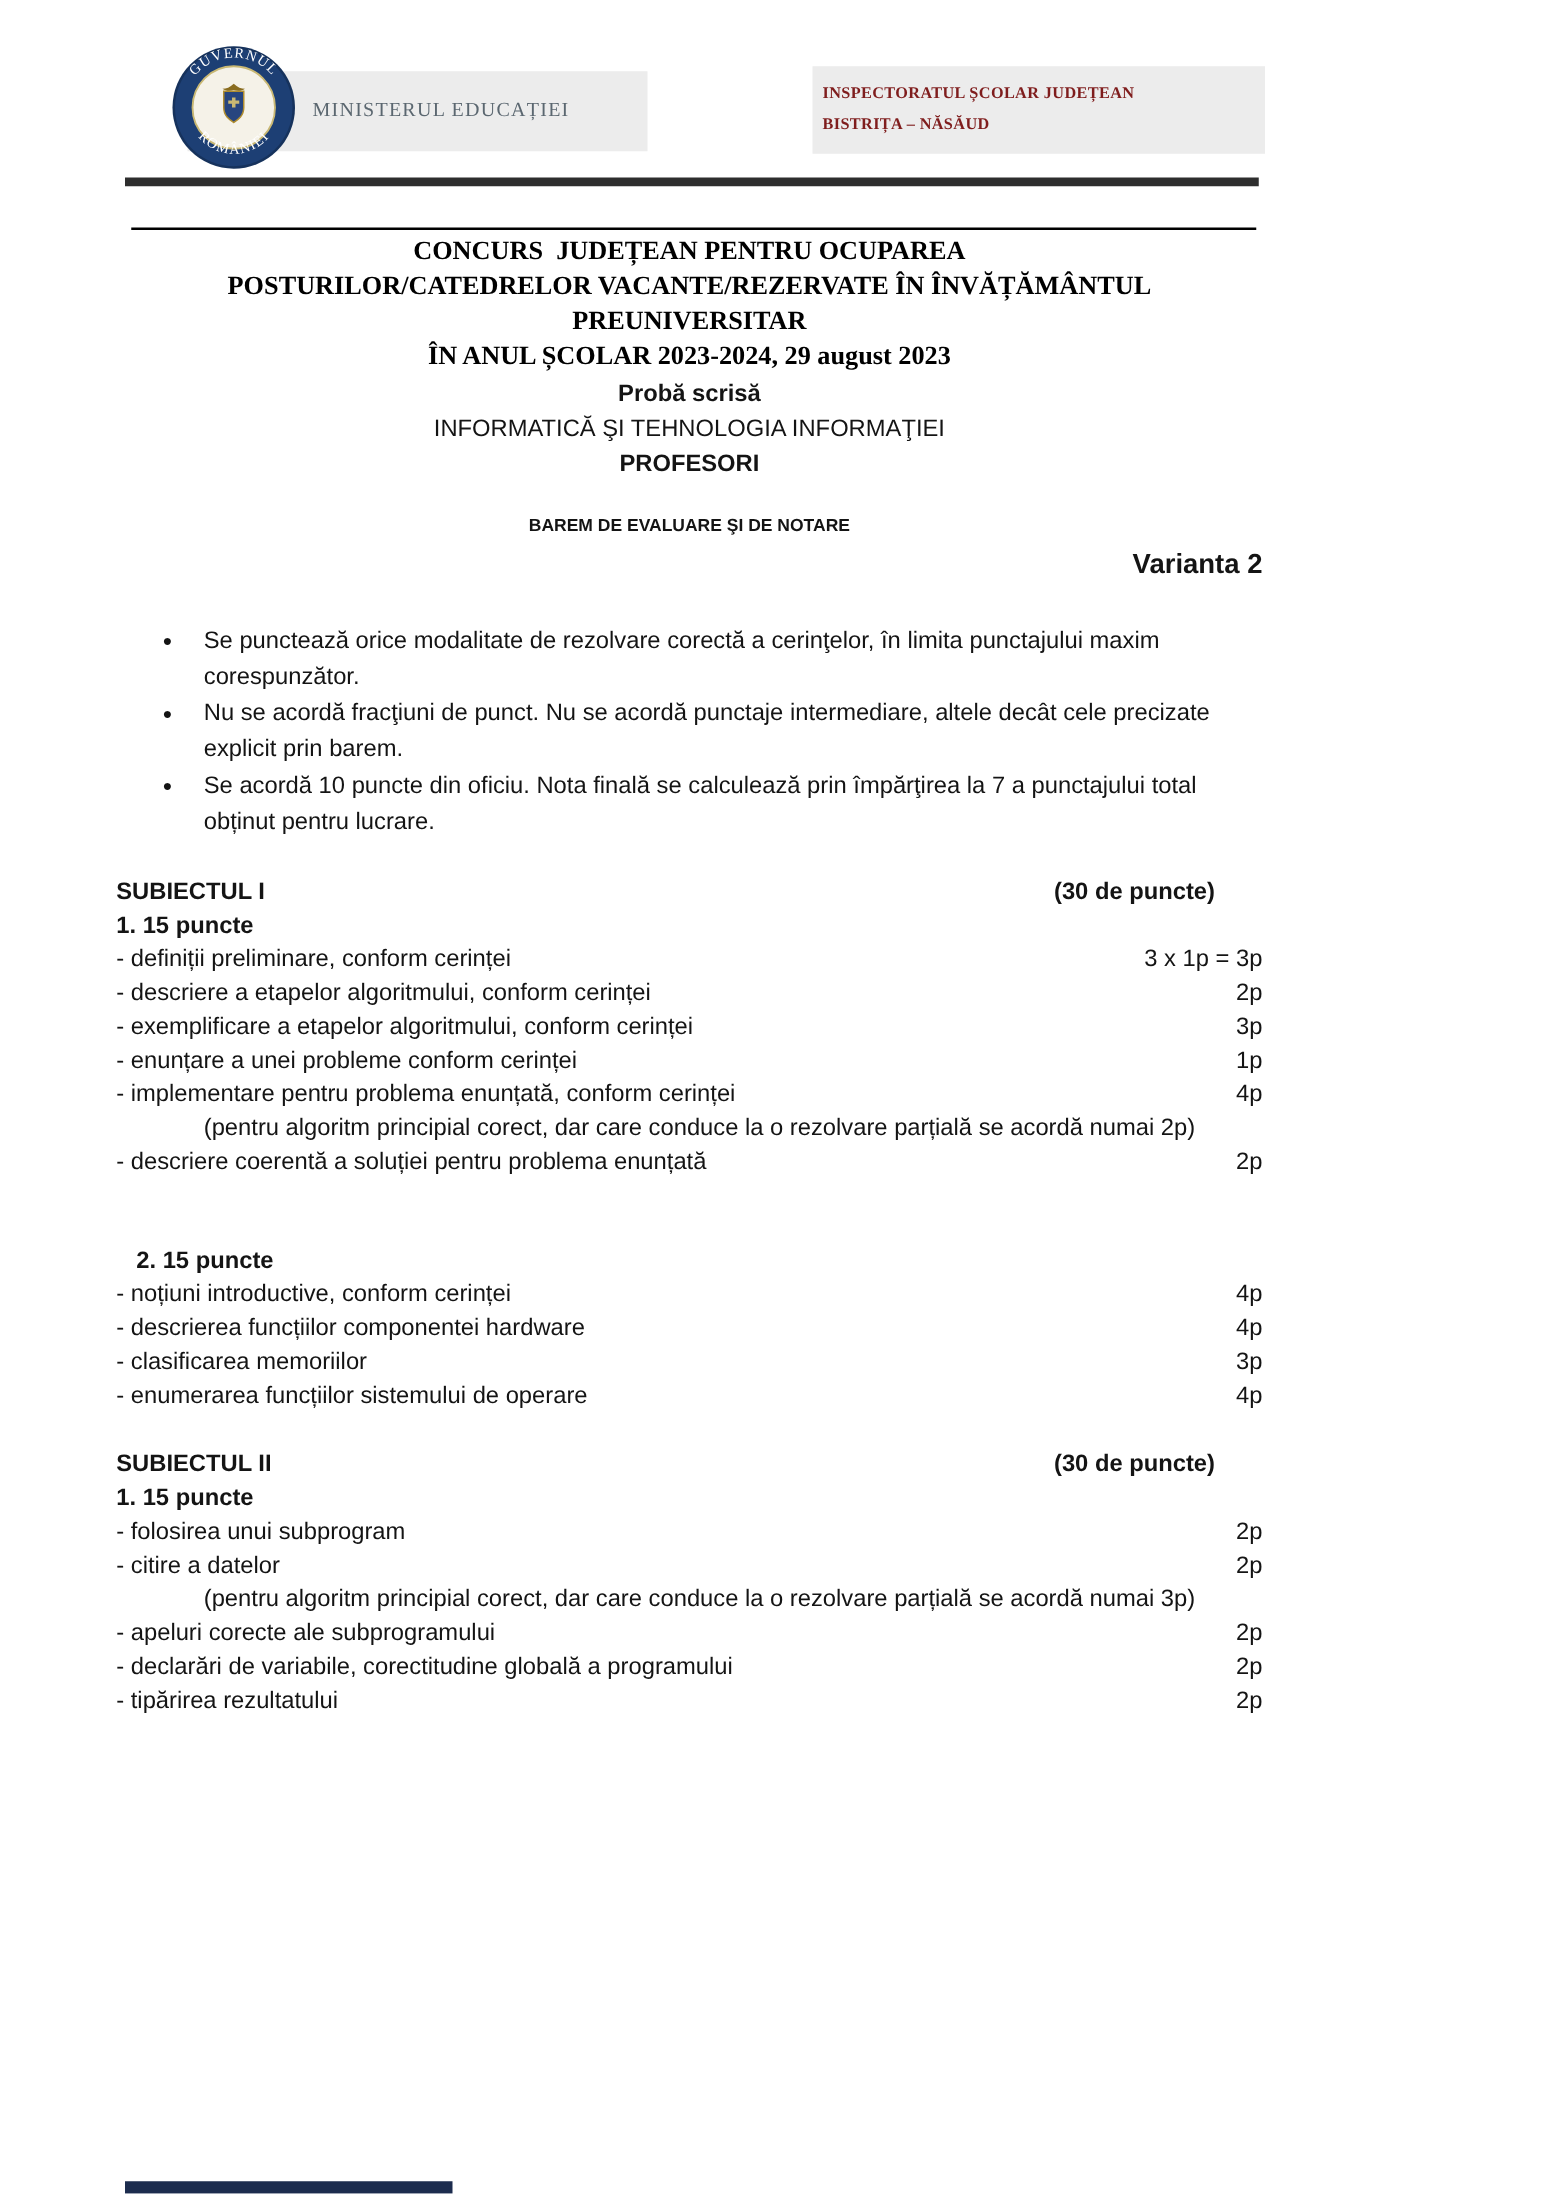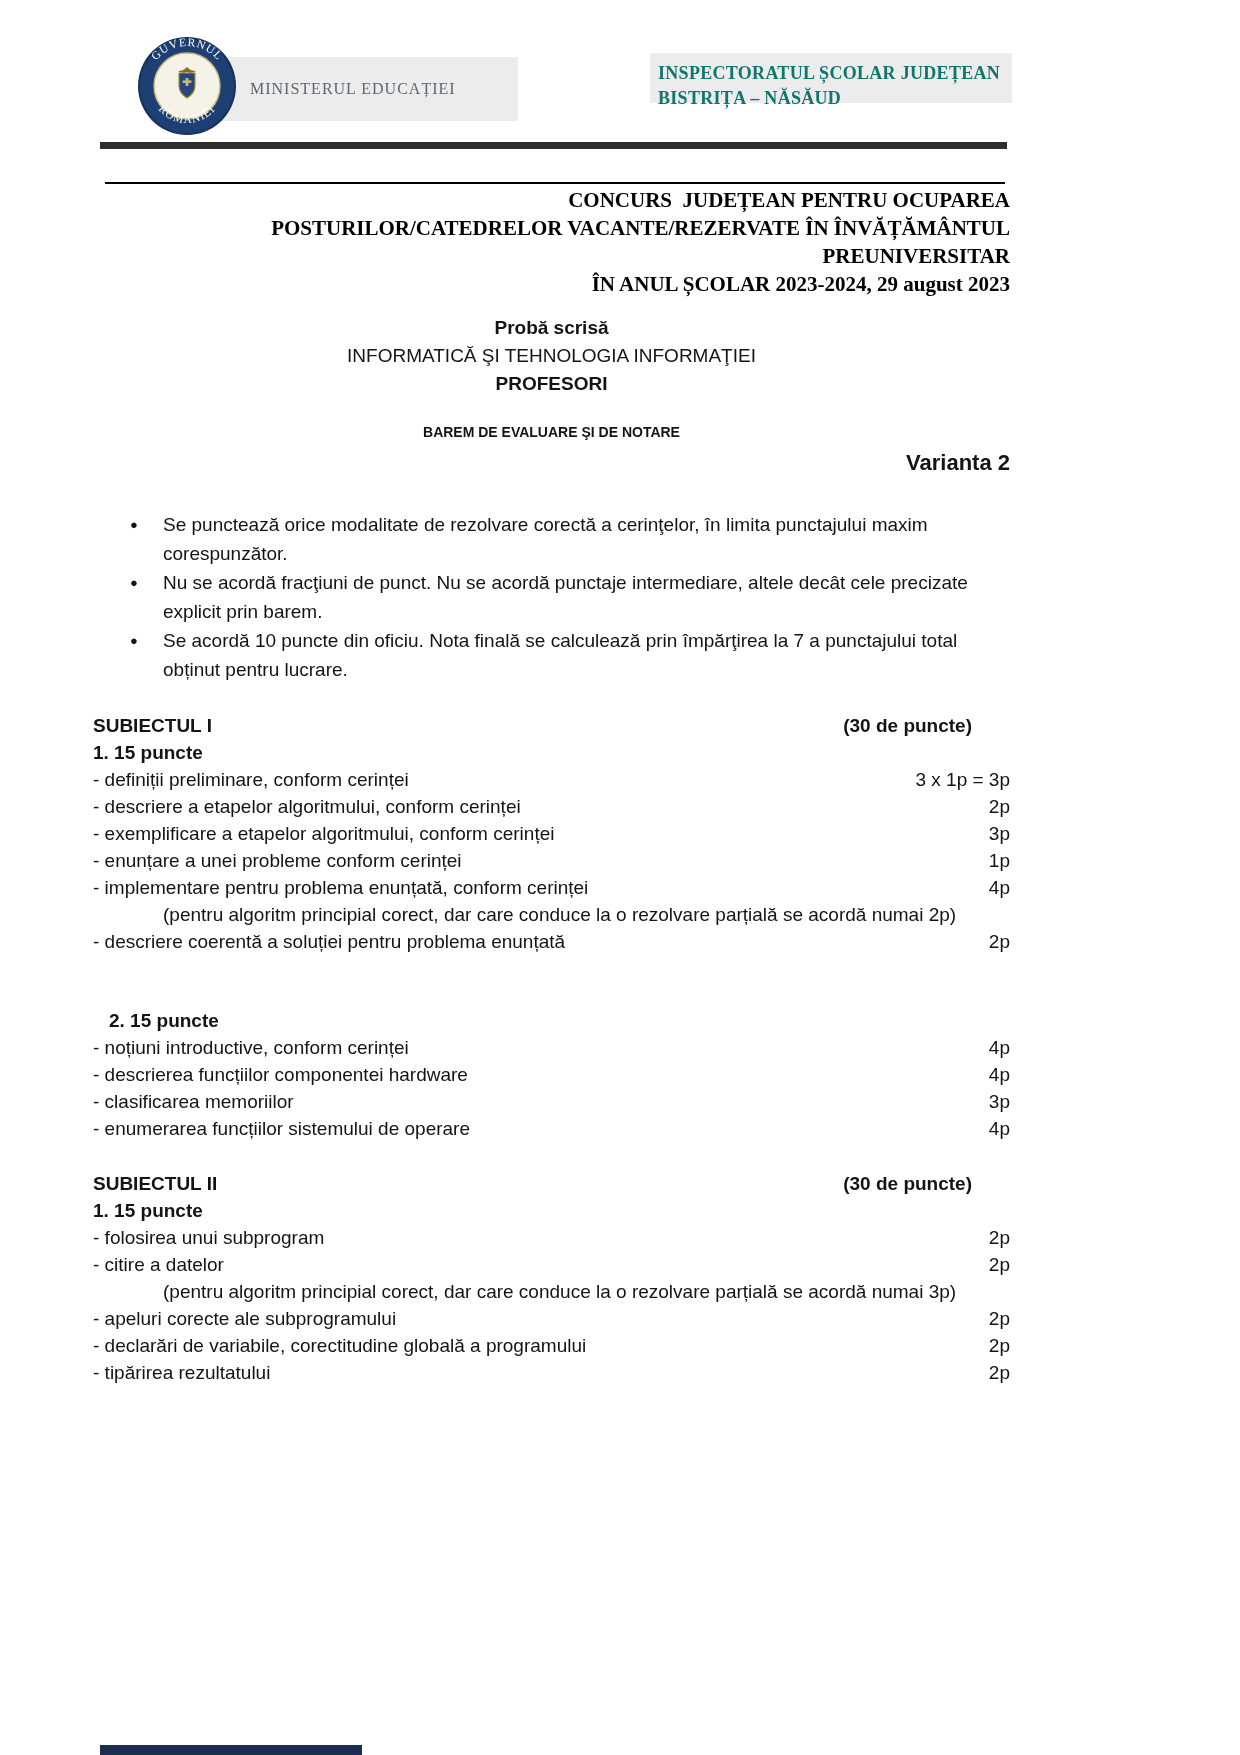--- a/index.html
+++ b/index.html
@@ -6,33 +6,33 @@
   * { margin:0; padding:0; box-sizing:border-box; }
   html,body { background:#ffffff; }
   body { font-family:"Liberation Sans", sans-serif; color:#141414; }
   .page { position:relative; width:1240px; height:1755px; background:#ffffff; overflow:hidden; margin:0 auto; }
 
   
   .letterhead-left-bg { position:absolute; left:150px; top:57px; width:368px; height:64px; background:#ececec; }
   .seal { position:absolute; left:137px; top:36px; width:100px; height:100px; }
   .ministry { position:absolute; left:250px; top:57px; height:64px; display:flex; align-items:center;
               font-family:"Liberation Serif", serif; font-size:16px; letter-spacing:1px; color:#5b6770; }
-  .letterhead-right { position:absolute; left:650px; top:53px; width:362px; height:50px; background:#ececec;
-              padding:8px 0 0 8px; font-family:"Liberation Serif", serif; font-weight:bold; font-size:18px;
-              line-height:25px; color:#0f766e; letter-spacing:0.3px; }
+  .letterhead-right { position:absolute; left:650px; top:53px; width:362px; height:70px; background:#ececec;
+              padding:8px 0 0 8px; font-family:"Liberation Serif", serif; font-weight:bold; font-size:13px;
+              line-height:25px; color:#7f1d1d; letter-spacing:0.3px; }
   .header-rule-thick { position:absolute; left:100px; top:142px; width:907px; height:7px; background:#2e2e2e; }
   .title-rule { position:absolute; left:105px; top:182px; width:900px; height:2px; background:#000000; }
   .footer-bar { position:absolute; left:100px; bottom:0; width:262px; height:10px; background:#1c2c4e; }
 
   
   main { position:absolute; left:93px; top:186px; width:917px; }
-  .doc-title { text-align:right; font-family:"Liberation Serif", serif; font-weight:bold; font-size:21px;
+  .doc-title { text-align:center; font-family:"Liberation Serif", serif; font-weight:bold; font-size:21px;
                line-height:28px; color:#000; }
   .doc-title div { white-space:pre-wrap; }
-  .subtitle-block { margin-top:16px; text-align:center; font-size:19px; line-height:28px; }
+  .subtitle-block { margin-top:4px; text-align:center; font-size:19px; line-height:28px; }
   .bold { font-weight:bold; }
   .barem-title { margin-top:26px; text-align:center; font-weight:bold; font-size:14px; }
   .varianta { margin-top:8px; text-align:right; font-weight:bold; font-size:22px; line-height:30px; }
 
   
   .notes { margin-top:32px; list-style:none; }
   .note-item { display:flex; font-size:19px; line-height:29px; }
   .bullet { flex:none; margin-left:37px; width:33px; font-size:13px; }
   .note-text { flex:1; }
 

